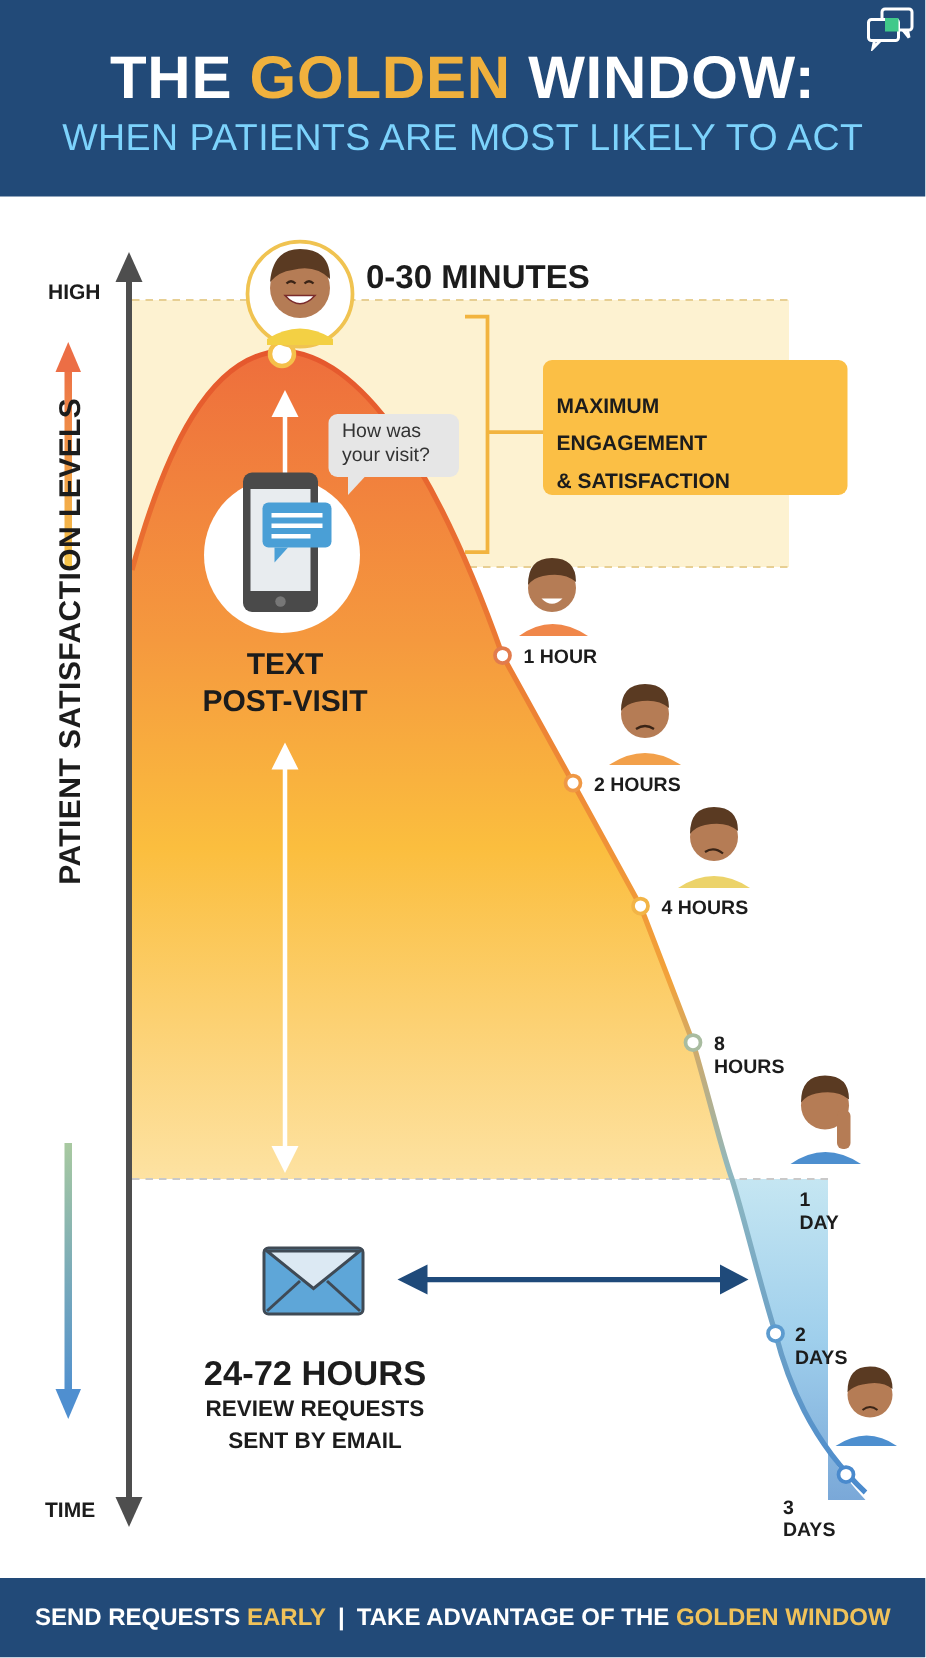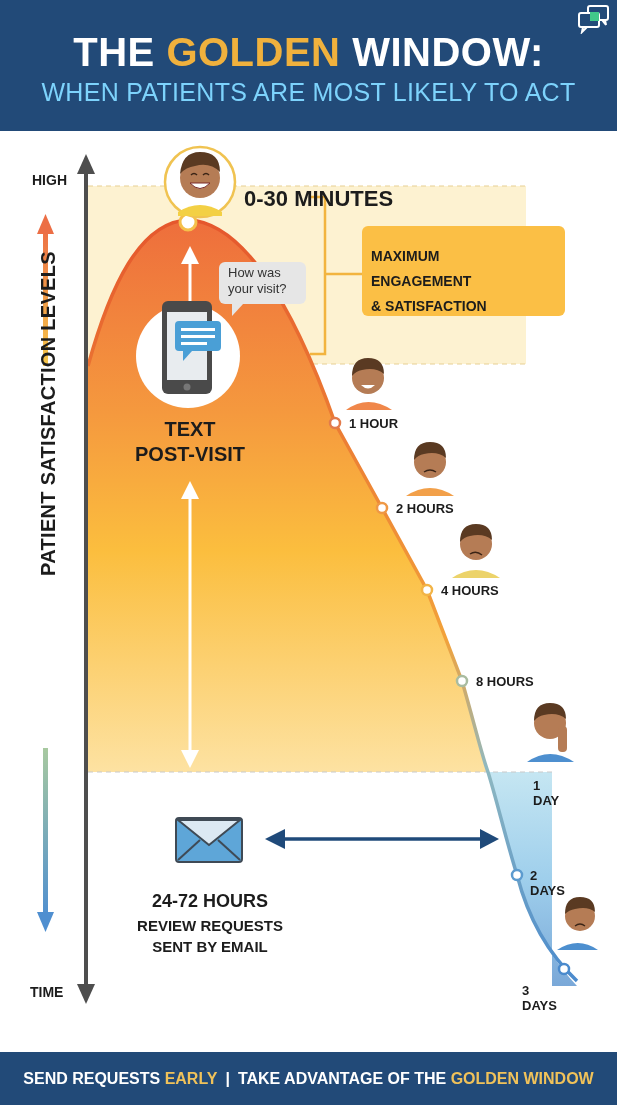--- a/index.html
+++ b/index.html
@@ -2,21 +2,21 @@
 <html><head>
 <meta charset="utf-8">
 <style>
   html,body{margin:0;padding:0;}
   body{width:617px;height:1105px;position:relative;overflow:hidden;background:#ffffff;font-family:"Liberation Sans",sans-serif;color:#1c1c1c;}
   .header{position:absolute;left:0;top:0;width:617px;height:131px;background:#224a78;text-align:center;}
   .title{position:absolute;left:0;right:0;top:30px;font-size:40px;font-weight:bold;color:#ffffff;letter-spacing:0.5px;}
   .title .gold{color:#f0b13d;}
   .subtitle{position:absolute;left:0;right:0;top:78px;font-size:25px;color:#7dd3fc;letter-spacing:0.3px;}
   .chat-icon{position:absolute;left:576px;top:4px;width:36px;height:30px;}
-  .chart{position:absolute;left:0;top:117px;width:501px;height:921px;padding-left:33px;}
+  .chart{position:absolute;left:0;top:131px;width:501px;height:921px;}
   .lbl{position:absolute;font-weight:bold;}
   .footer{position:absolute;left:0;top:1052px;width:617px;height:53px;background:#224a78;color:#ffffff;font-size:16px;font-weight:bold;text-align:center;line-height:53px;}
   .footer .gold{color:#f0c25a;}
   .footer .sep{margin:0 8px;}
 </style>
 </head>
 <body>
 
 <div class="header">
   <div class="title"><span>THE </span><span class="gold">GOLDEN</span><span> WINDOW:</span></div>
@@ -163,21 +163,21 @@
       <path d="M575 940 Q580 936 585 940" stroke="#3a2416" stroke-width="1.3" fill="none"></path>
     </g>
 
     <rect x="362" y="240" width="203" height="90" rx="6" fill="#fbbf45"></rect>
   </svg>
 
   <div class="lbl" style="left:32px;top:55px;font-size:14px;">HIGH</div>
   <div class="lbl" style="left:30px;top:867px;font-size:14px;">TIME</div>
   <div class="lbl" style="left:-117px;top:285px;width:330px;text-align:center;font-size:20px;transform:rotate(-90deg);transform-origin:center;letter-spacing:0.3px;">PATIENT SATISFACTION LEVELS</div>
 
-  <div class="lbl" style="left:244px;top:41px;font-size:22px;margin-top:28px;">0-30 MINUTES</div>
+  <div class="lbl" style="left:244px;top:41px;font-size:22px;">0-30 MINUTES</div>
 
   <div class="lbl" style="left:371px;top:115px;font-size:14px;line-height:25px;color:#1c1c1c;margin-top:12px;">
     <div>MAXIMUM</div>
     <div>ENGAGEMENT</div>
     <div>&amp; SATISFACTION</div>
   </div>
 
   <div style="position:absolute;left:228px;top:148px;font-size:13px;line-height:16px;color:#333;">
     <div>How was</div>
     <div>your visit?</div>
@@ -190,21 +190,21 @@
 
   <div class="lbl" style="left:349px;top:299px;font-size:13px;">1 HOUR</div>
   <div class="lbl" style="left:396px;top:384px;font-size:13px;">2 HOURS</div>
   <div class="lbl" style="left:441px;top:466px;font-size:13px;">4 HOURS</div>
   <div class="lbl" style="left:476px;top:557px;font-size:13px;">8 HOURS</div>
   <div class="lbl" style="left:533px;top:661px;font-size:13px;">1 DAY</div>
   <div class="lbl" style="left:530px;top:751px;font-size:13px;">2 DAYS</div>
   <div class="lbl" style="left:522px;top:866px;font-size:13px;">3 DAYS</div>
 
   <div class="lbl" style="left:120px;top:770px;width:180px;text-align:center;">
-    <div style="font-size:18px;line-height:28px;">24-72 HOURS</div>
+    <div style="font-size:23px;line-height:28px;">24-72 HOURS</div>
     <div style="font-size:15px;line-height:21px;">REVIEW REQUESTS</div>
     <div style="font-size:15px;line-height:21px;">SENT BY EMAIL</div>
   </div>
 </div>
 
 <div class="footer">
   <span>SEND REQUESTS </span><span class="gold">EARLY</span><span class="sep">|</span><span>TAKE ADVANTAGE OF THE </span><span class="gold">GOLDEN WINDOW</span>
 </div>
 
 </body></html>

